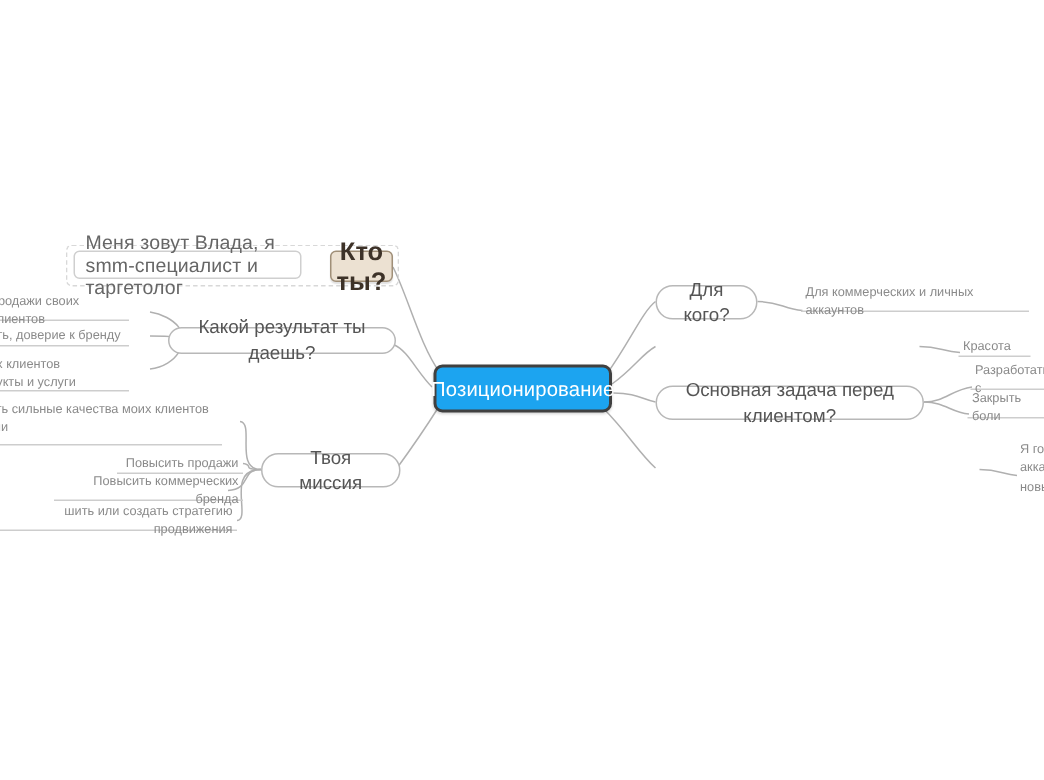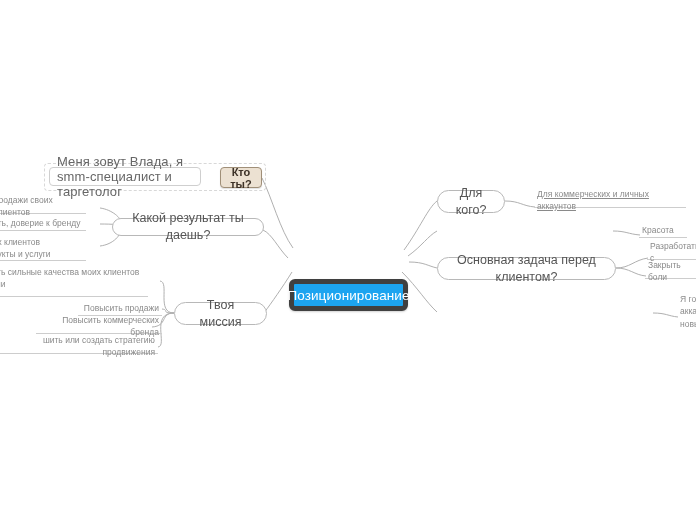--- a/index.html
+++ b/index.html
@@ -39,27 +39,26 @@
     align-items: center;
     justify-content: center;
     text-align: center;
     white-space: pre-line;
   }
 
   
   .node-root {
     background: #1ca4f0;
     color: #ffffff;
-    border: 5px solid #404040;
+    border: 2px solid #404040;
     border-radius: 6px;
     font-size: 13.5px;
     padding: 8px 14px;
     box-shadow: 0 1px 2px rgba(0,0,0,0.18);
     letter-spacing: 0.1px;
-    margin-top: 36px;
   }
 
   
   .node-branch {
     background: #ffffff;
     color: #555555;
     border: 1px solid #b8b8b8;
     border-radius: 18px;
     font-size: 12.5px;
     padding: 5px 14px;
@@ -71,21 +70,21 @@
     justify-content: flex-start;
   }
 
   
   .node-selected {
     background: #ece1d2;
     color: #3d3228;
     border: 1px solid #9a8straight;
     border: 1px solid #9a8straight;
     border-radius: 4px;
-    font-size: 11px;
+    font-size: 17px;
     font-weight: bold;
     padding: 5px 9px;
   }
   .node-selected {
     border: 1px solid #a08f78;
     box-shadow: 0 1px 1px rgba(0,0,0,0.12);
   }
 
   
   .node-editor {
@@ -189,21 +188,21 @@
 
   <div class="node node-leaf align-right" style="left:36px; top:320px; width:126px; height:14px;">Повысить коммерческих бренда</div>
 
   <div class="node node-leaf align-left" style="left:-12px; top:273px; width:160px; height:24px;">ыть сильные качества моих клиентов или
 т</div>
 
   <div class="node node-leaf align-right" style="left:-12px; top:340px; width:170px; height:14px;">шить или создать стратегию продвижения</div>
 
   <div class="node node-branch" style="left:437px; top:190px; width:68px; height:23px;">Для кого?</div>
 
-  <div class="node node-leaf align-left" style="left:534px; top:194px; width:152px; height:14px;text-decoration:underline;">Для коммерческих и личных аккаунтов</div>
+  <div class="node node-leaf align-left" style="left:534px; top:194px; width:152px; height:14px;">Для коммерческих и личных аккаунтов</div>
 
 
   <div class="node node-leaf align-left" style="left:639px; top:224px; width:48px; height:14px;">Красота</div>
 
   <div class="node node-branch" style="left:437px; top:257px; width:179px; height:23px;">Основная задача перед клиентом?</div>
 
   <div class="node node-leaf align-left" style="left:647px; top:246px; width:58px; height:14px;">Разработать с</div>
 
   <div class="node node-leaf align-left" style="left:645px; top:265px; width:58px; height:14px;">Закрыть боли</div>
 

